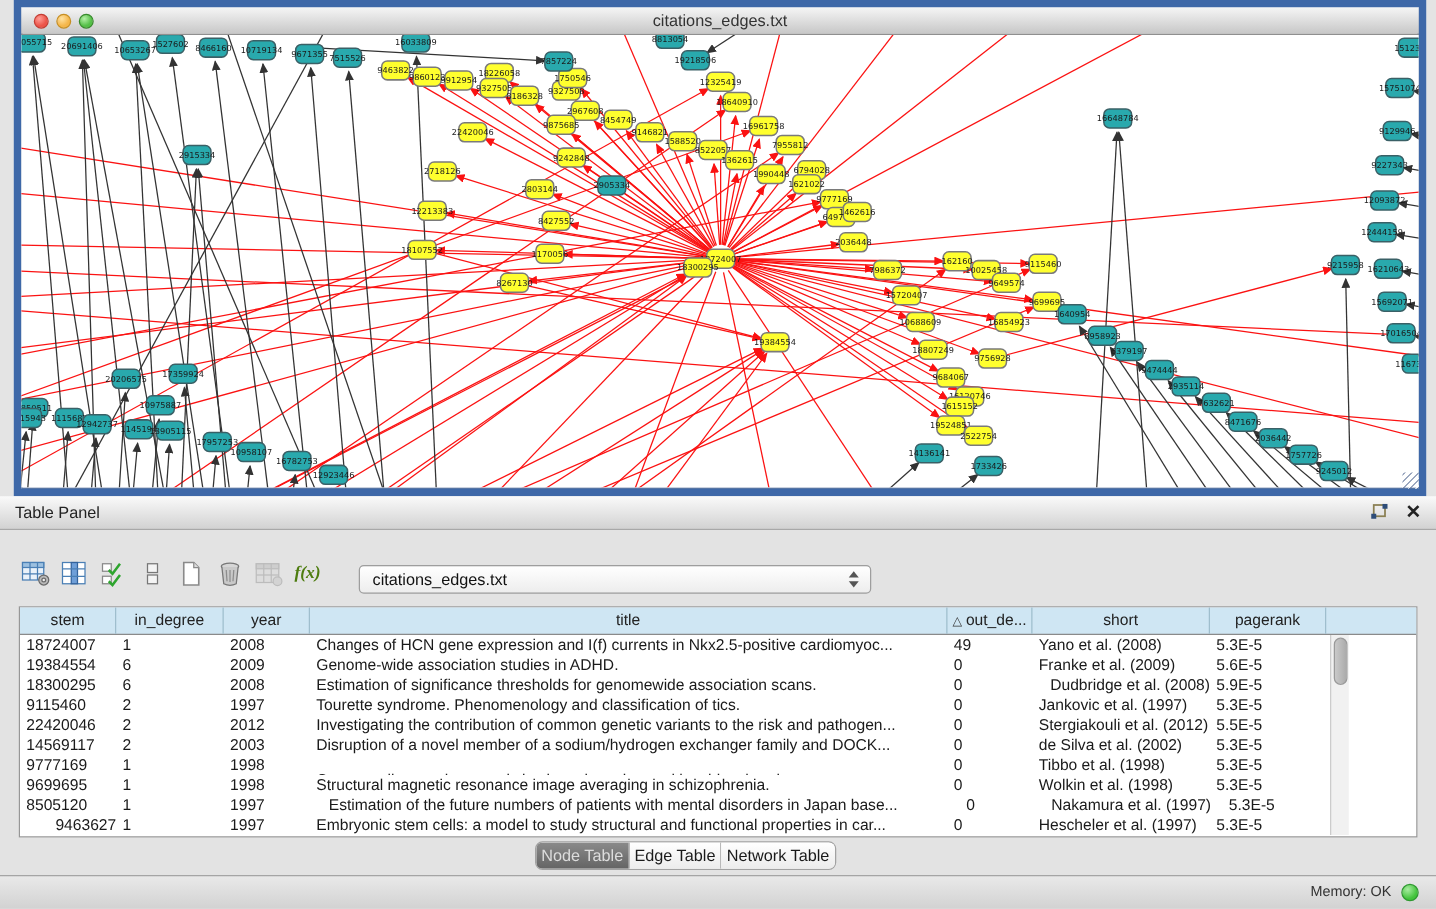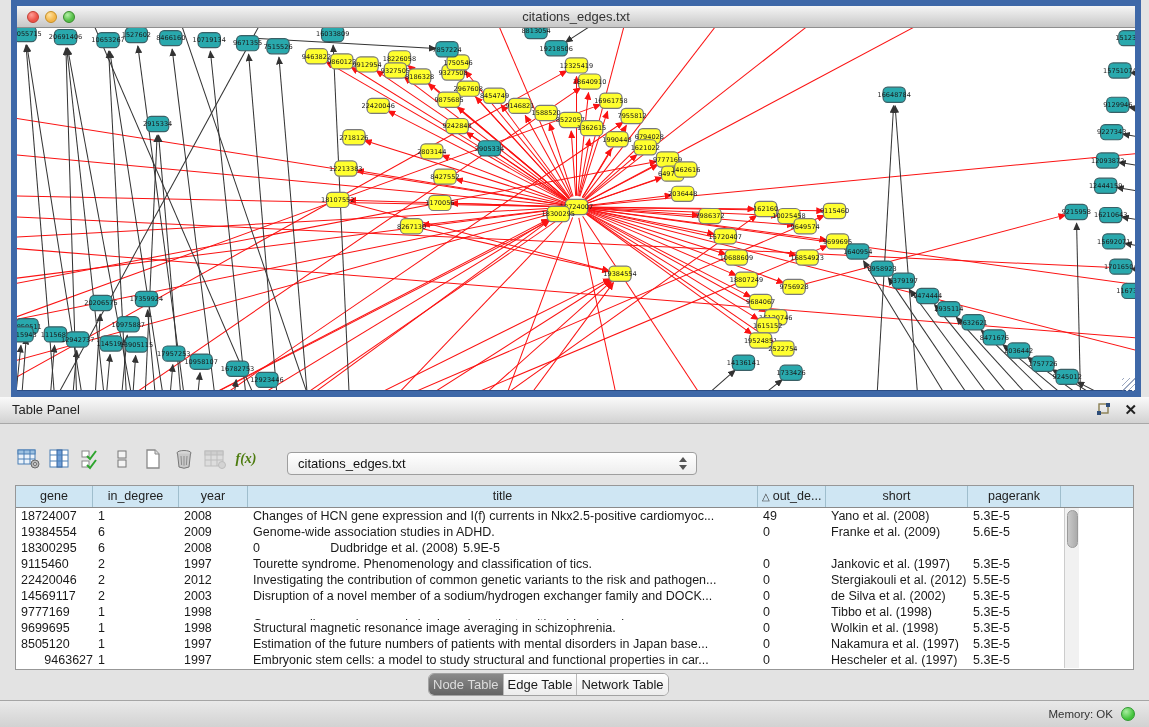--- a/index.html
+++ b/index.html
@@ -749,21 +749,21 @@
   <div class="selector">
     <span>citations_edges.txt</span>
     <span class="sel-arrows">
         <i class="up"></i>
         <i class="dn"></i>
       </span>
   </div>
 
   <div class="tablebox">
     <div class="thead" id="thead">
-        <div class="th" style="width: 77px;">gene</div>
+        <div class="th" style="width: 77px;">stem</div>
         <div class="th" style="width: 86px;">in_degree</div>
         <div class="th" style="width: 69px;">year</div>
         <div class="th" style="width: 510px;">title</div>
         <div class="th sorted" style="width: 68px;"><span class="sortglyph">△</span>out_de...</div>
         <div class="th" style="width: 142px;">short</div>
         <div class="th" style="width: 93px;">pagerank</div>
       </div>
     <div id="tbody">
         <div class="tr">
           <div class="td" style="width: 77px;">18724007</div>
@@ -780,20 +780,21 @@
           <div class="td" style="width: 69px;">2009</div>
           <div class="td" style="width: 510px;">Genome-wide association studies in ADHD.</div>
           <div class="td" style="width: 68px;">0</div>
           <div class="td" style="width: 142px;">Franke et al. (2009)</div>
           <div class="td" style="width: 93px;">5.6E-5</div>
         </div>
         <div class="tr">
           <div class="td" style="width: 77px;">18300295</div>
           <div class="td" style="width: 86px;">6</div>
           <div class="td" style="width: 69px;">2008</div>
+          <div class="td" style="width: 510px;">Estimation of significance thresholds for genomewide association scans.</div>
           <div class="td" style="width: 68px;">0</div>
           <div class="td" style="width: 142px; text-align: right;">Dudbridge et al. (2008)</div>
           <div class="td" style="width: 93px;">5.9E-5</div>
         </div>
         <div class="tr">
           <div class="td" style="width: 77px;">9115460</div>
           <div class="td" style="width: 86px;">2</div>
           <div class="td" style="width: 69px;">1997</div>
           <div class="td" style="width: 510px;">Tourette syndrome. Phenomenology and classification of tics.</div>
           <div class="td" style="width: 68px;">0</div>
@@ -833,21 +834,21 @@
           <div class="td" style="width: 69px;">1998</div>
           <div class="td" style="width: 510px;">Structural magnetic resonance image averaging in schizophrenia.</div>
           <div class="td" style="width: 68px;">0</div>
           <div class="td" style="width: 142px;">Wolkin et al. (1998)</div>
           <div class="td" style="width: 93px;">5.3E-5</div>
         </div>
         <div class="tr">
           <div class="td" style="width: 77px;">8505120</div>
           <div class="td" style="width: 86px;">1</div>
           <div class="td" style="width: 69px;">1997</div>
-          <div class="td" style="width: 510px;">Estimation of the future numbers of patients with mental disorders in Japan base...</div>
+          <div class="td" style="width: 510px; margin-left: 10px;">Estimation of the future numbers of patients with mental disorders in Japan base...</div>
           <div class="td" style="width: 68px;">0</div>
           <div class="td" style="width: 142px;">Nakamura et al. (1997)</div>
           <div class="td" style="width: 93px;">5.3E-5</div>
         </div>
         <div class="tr">
           <div class="td" style="width: 77px; text-align: right;">9463627</div>
           <div class="td" style="width: 86px;">1</div>
           <div class="td" style="width: 69px;">1997</div>
           <div class="td" style="width: 510px;">Embryonic stem cells: a model to study structural and functional properties in car...</div>
           <div class="td" style="width: 68px;">0</div>

